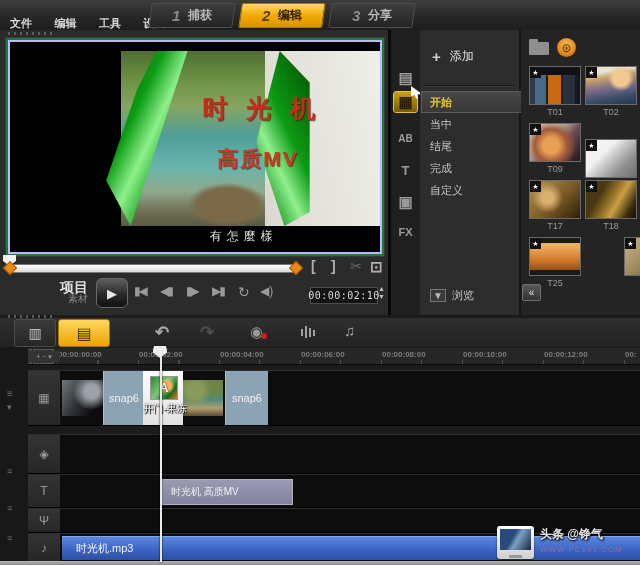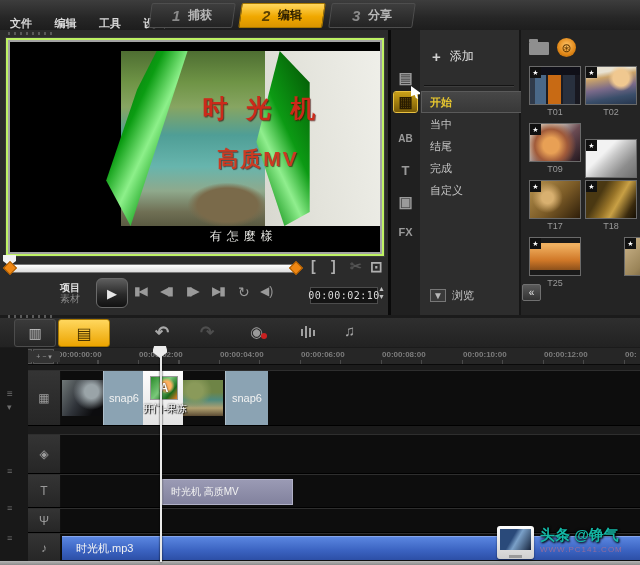--- a/index.html
+++ b/index.html
@@ -16,21 +16,21 @@
   .step>span{transform:skewX(8deg);}
   .step-num{font-size:15px;font-weight:bold;font-style:italic;color:#8a8a8a;}
   .step-label{font-size:12px;font-weight:bold;color:#b8b8b8;}
   .step.active{background:linear-gradient(#ffd75e,#f0a800 55%,#d99400);border-color:#a87800;}
   .step.active .step-num{color:#5a4000;}
   .step.active .step-label{color:#2e2000;}
   .gripper{height:3px;background:repeating-linear-gradient(90deg,#5a5a5a 0 2px,transparent 2px 6px);}
 
   
   .preview-panel{left:0;top:30px;width:388px;height:285px;background:#2b2b2b;border-right:3px solid #0a0a0a;}
-  .video-frame{left:6px;top:8px;width:374px;height:214px;background:#a3a3a3;border:2px solid #bef264;outline:1px solid #3a3a3a;}
+  .video-frame{left:6px;top:8px;width:374px;height:214px;background:#c4b5fd;border:2px solid #15803d;outline:1px solid #3a3a3a;}
   .video-canvas{position:absolute;inset:2px;background:#000;overflow:hidden;}
   .mont{position:absolute;top:9px;bottom:26px;}
   .m-left{left:0;width:37%;background:radial-gradient(ellipse 60px 110px at 26% 58%,#26262a 0 45%,transparent 70%),
           radial-gradient(ellipse 40px 50px at 30% 30%,#3a3a38 0 50%,transparent 75%),
           linear-gradient(100deg,#ececе8,#e2e2dc 50%,#d2d2ca);}
   .m-center{left:30%;width:41%;background:
           radial-gradient(ellipse 50px 28px at 70% 88%,#7a6a4a 0 60%,transparent 80%),
           linear-gradient(180deg,#4e6e32 0%,#6f9446 18%,#87a562 32%,#4f9e96 48%,#67b5ad 66%,#8fa98c 80%,#6f6f54 92%,#5a5a42 100%);}
   .m-right{left:69%;width:31%;background:linear-gradient(260deg,#efefe9,#e3e3db 60%,#d8d8d0);}
   .curl{position:absolute;}
@@ -46,21 +46,21 @@
 
   
   .scrub-track{left:8px;top:234px;width:288px;height:7px;background:linear-gradient(#fff,#dcdcdc);border-radius:3px;border:1px solid #777;}
   .scrub-handle{width:8px;height:8px;background:#ef8713;border:1px solid #a85a00;transform:rotate(45deg);top:233px;}
   .playhead-top{left:3px;top:225px;width:13px;height:11px;background:#f2f2f2;
                 clip-path:polygon(0 0,100% 0,100% 55%,50% 100%,0 55%);filter:drop-shadow(0 1px 1px #000);}
   .trim-icons{top:228px;font-size:14px;color:#b0b0b0;font-weight:bold;}
 
   
   .mode-labels{left:60px;top:252px;text-align:right;line-height:11px;}
-  .mode-project{font-size:10px;font-weight:bold;color:#e0e0e0;}
+  .mode-project{font-size:14px;font-weight:bold;color:#e0e0e0;}
   .mode-clip{font-size:10px;color:#8a8a8a;}
   .play-btn{left:96px;top:248px;width:30px;height:28px;border-radius:6px;
             background:linear-gradient(#5e5e5e,#2a2a2a 55%,#111);border:1px solid #6a6a6a;
             color:#e8e8e8;font-size:13px;display:flex;align-items:center;justify-content:center;}
   .tr-btn{top:254px;font-size:12px;color:#9a9a9a;letter-spacing:-2px;}
   .timecode{left:310px;top:257px;width:66px;height:15px;background:#141414;border:1px solid #4c4c4c;
             color:#dcdcdc;font-family:"DejaVu Sans Mono",monospace;font-size:10px;display:flex;align-items:center;justify-content:center;letter-spacing:.5px;}
   .spinner{left:378px;top:255px;line-height:8px;font-size:7px;color:#c0c0c0;text-align:center;}
 
   
@@ -152,21 +152,21 @@
                  clip-path:polygon(8% 0,92% 0,100% 30%,100% 55%,50% 100%,0 55%,0 30%);}
   .bottom-strip{left:0;top:561px;width:640px;height:4px;background:linear-gradient(#b8b8b8,#8a8a8a);}
 
   
   .watermark{left:497px;top:522px;width:143px;height:40px;display:flex;align-items:center;gap:6px;z-index:40;}
   .wm-monitor{width:37px;height:33px;flex:none;position:relative;background:linear-gradient(#fdfdfd,#cfcfcf);border-radius:3px;
               box-shadow:0 1px 2px rgba(0,0,0,.6);}
   .wm-screen{position:absolute;left:3px;top:3px;right:3px;bottom:9px;background:linear-gradient(120deg,#2a4a7a 0 40%,#7aa0c8 55%,#16243c 100%);}
   .wm-stand{position:absolute;left:12px;bottom:1px;width:13px;height:3px;background:#9a9a9a;}
   .wm-texts{line-height:15px;}
-  .wm-brand{font-size:15px;font-weight:bold;color:#14b8a6;text-shadow:1px 1px 2px #000,0 0 3px #000;white-space:nowrap;}
+  .wm-brand{font-size:12px;font-weight:bold;color:#e5e5e5;text-shadow:1px 1px 2px #000,0 0 3px #000;white-space:nowrap;}
   .wm-url{font-size:8px;color:rgba(255,120,110,.45);letter-spacing:1px;}
 </style>
 </head>
 <body>
 
 <div id="app">
 
   <div class="abs menubar">
     <span class="menu-item">文件</span>
     <span class="menu-item">编辑</span>

